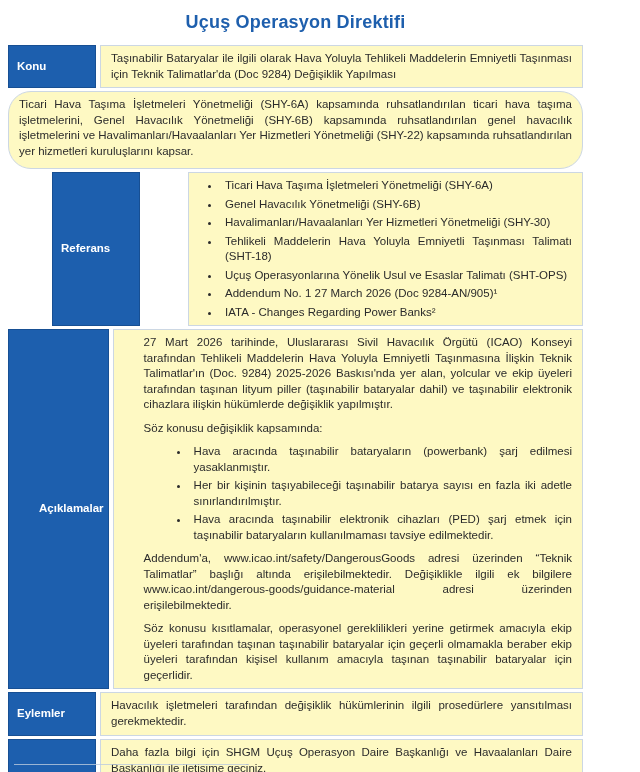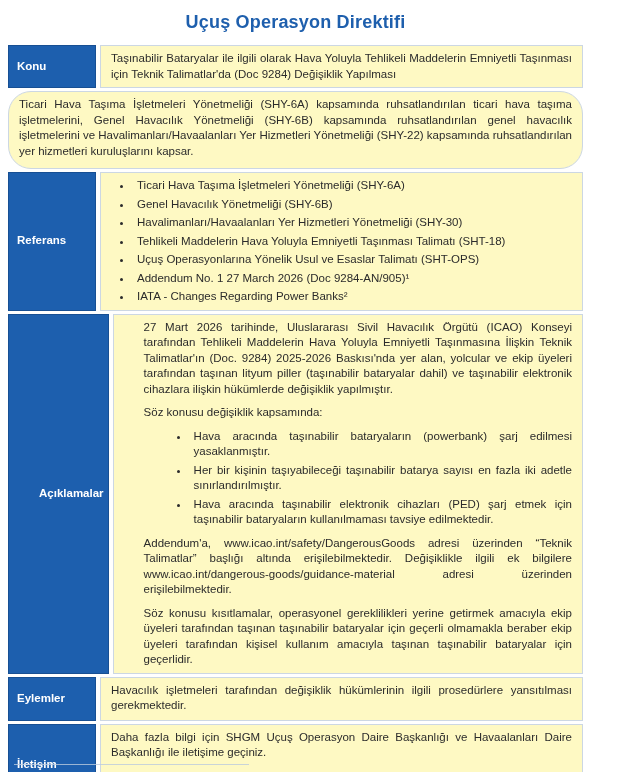--- a/index.html
+++ b/index.html
@@ -83,21 +83,21 @@
     padding-left: 4px;
     text-align: justify;
   }
   .content-cell li:last-child { margin-bottom: 0; }
   .content-cell ul.indented {
     padding-left: 46px;
   }
   
   .row-konu        .content-cell, .row-konu        .label-cell { min-height: 40px; }
   .row-kapsam      .content-cell, .row-kapsam      .label-cell { min-height: 78px; border-radius: 23px; }
-  .row-referans    .content-cell, .row-referans    .label-cell { min-height: 124px; }
+  .row-referans    .content-cell, .row-referans    .label-cell { min-height: 124px; margin-left: 44px; }
   .row-aciklamalar .content-cell, .row-aciklamalar .label-cell { min-height: 318px; padding-left: 30px; }
   .row-eylemler    .content-cell, .row-eylemler    .label-cell { min-height: 44px; }
   .row-iletisim    .content-cell, .row-iletisim    .label-cell { min-height: 70px; }
   .footnote-rule {
     position: absolute;
     left: 14px;
     bottom: 7px;
     width: 235px;
     height: 1px;
     background: #bccbdd;

